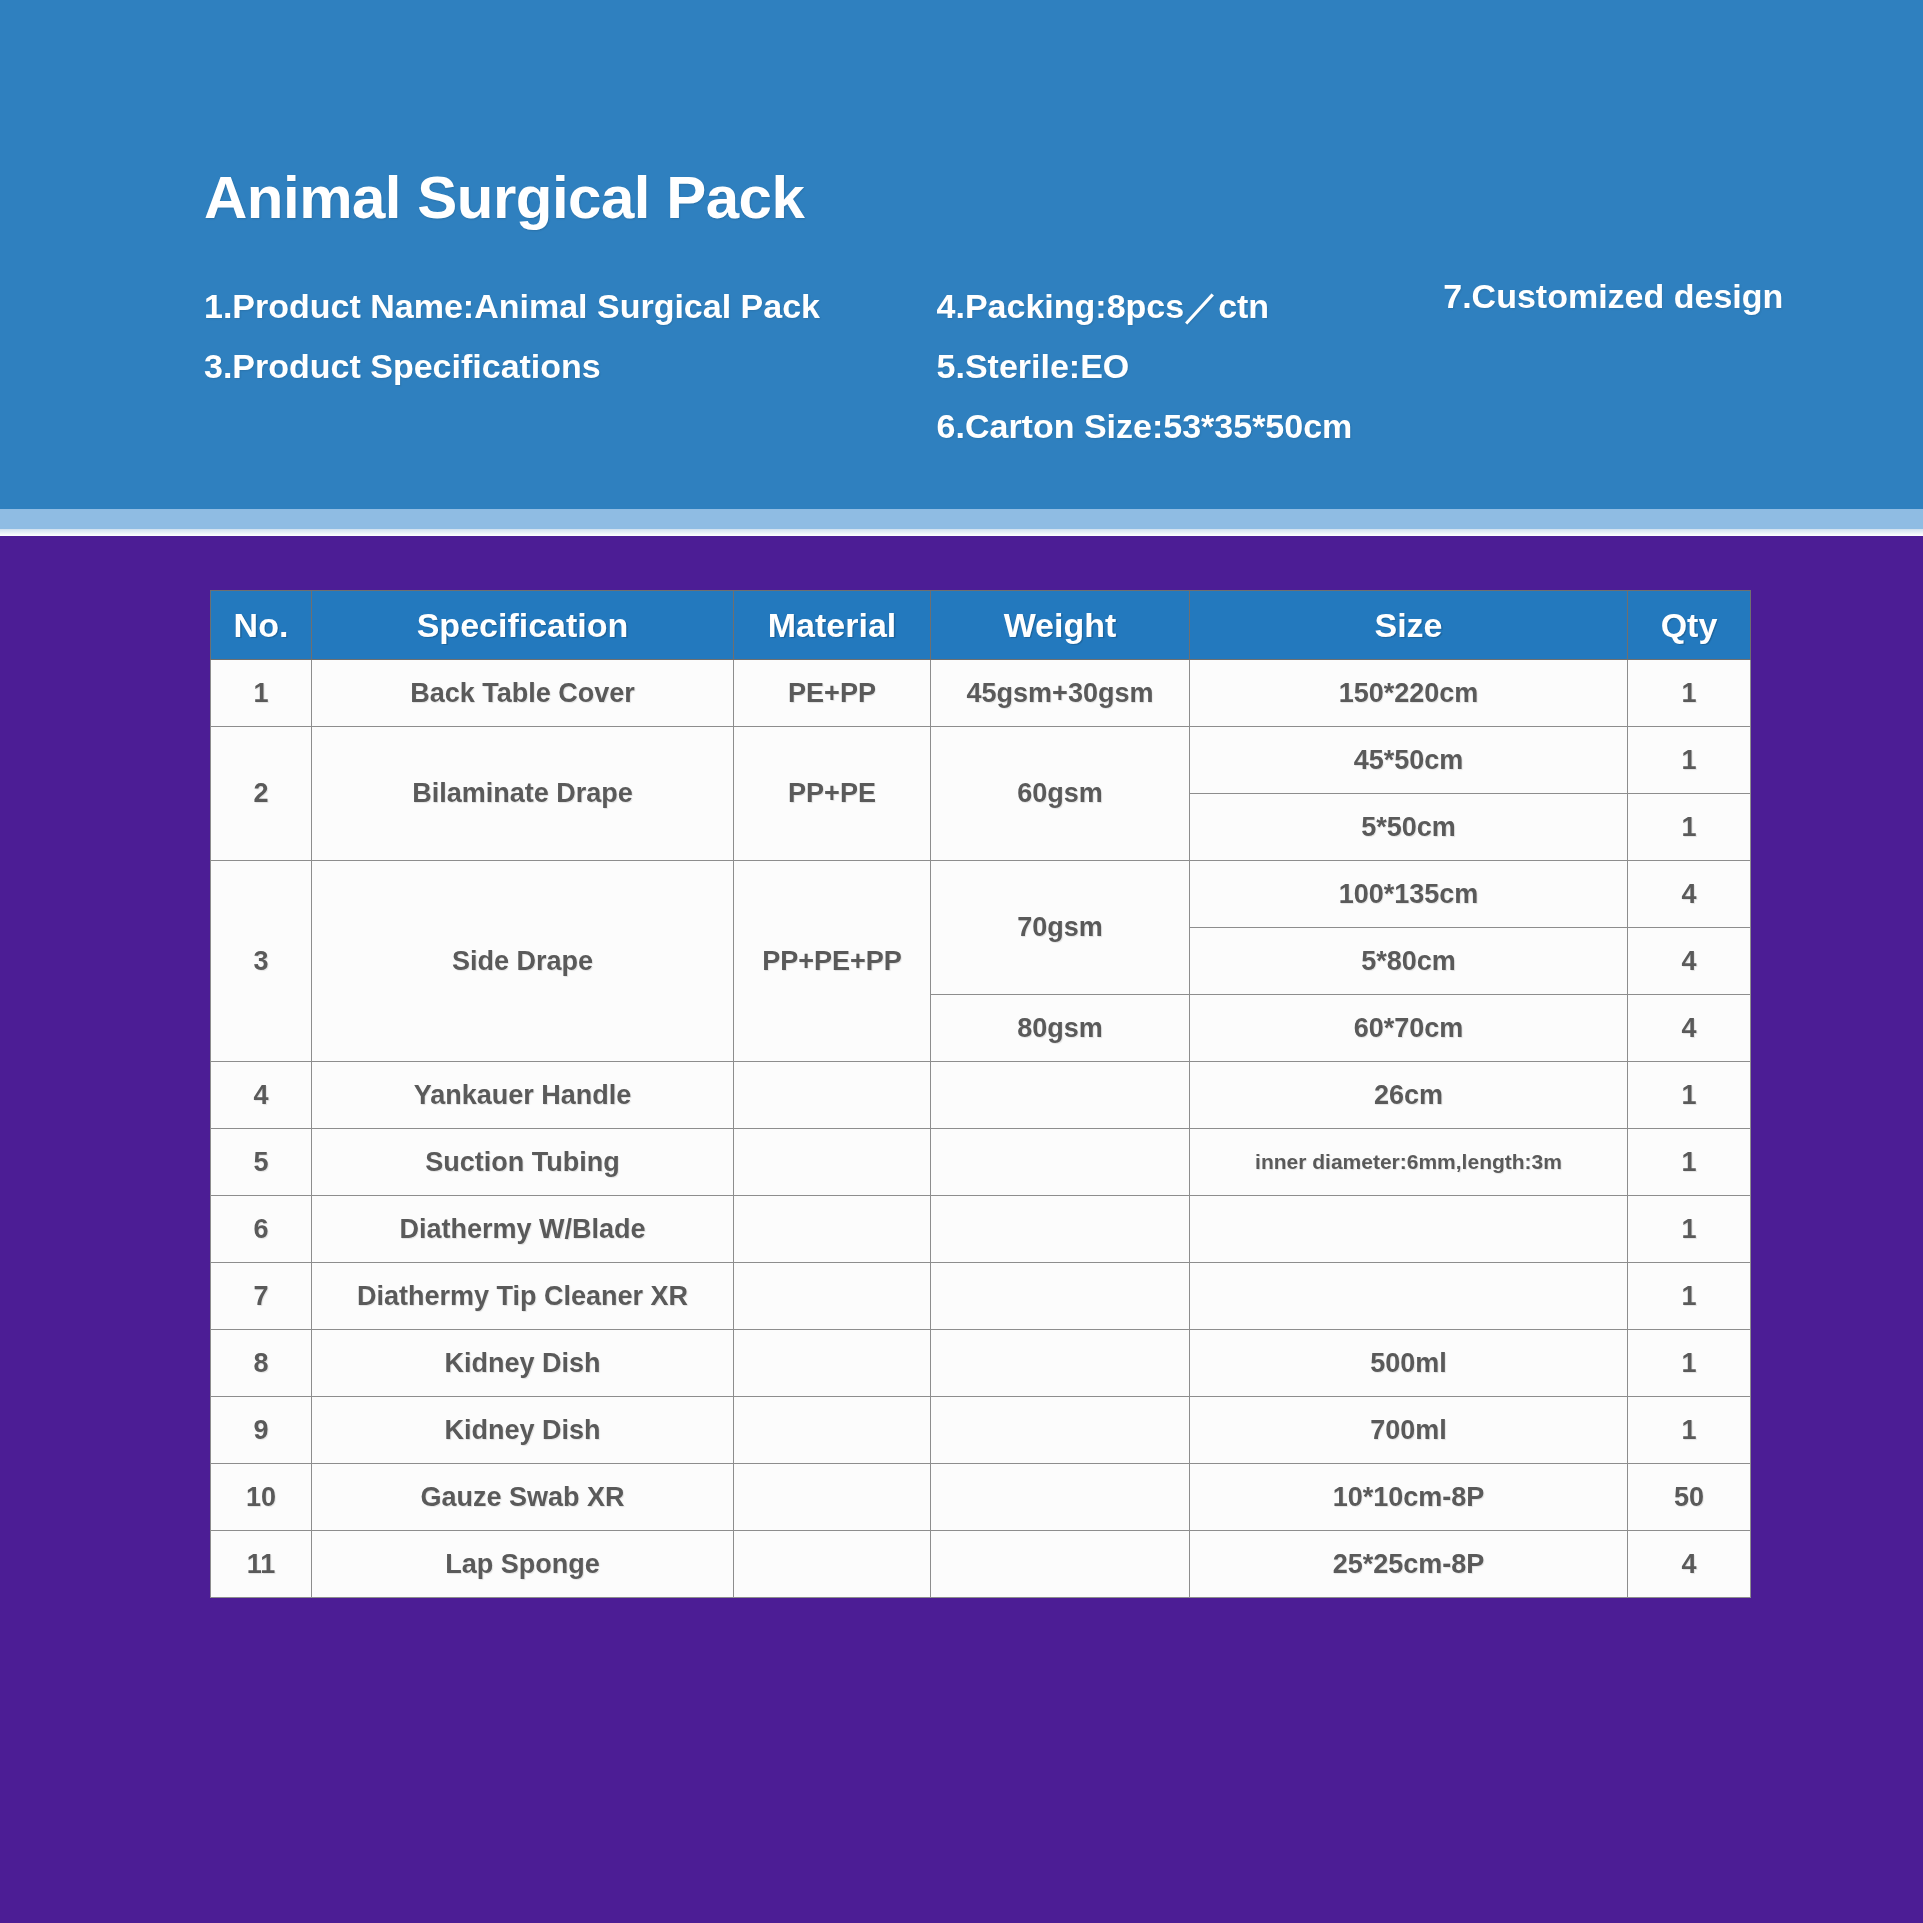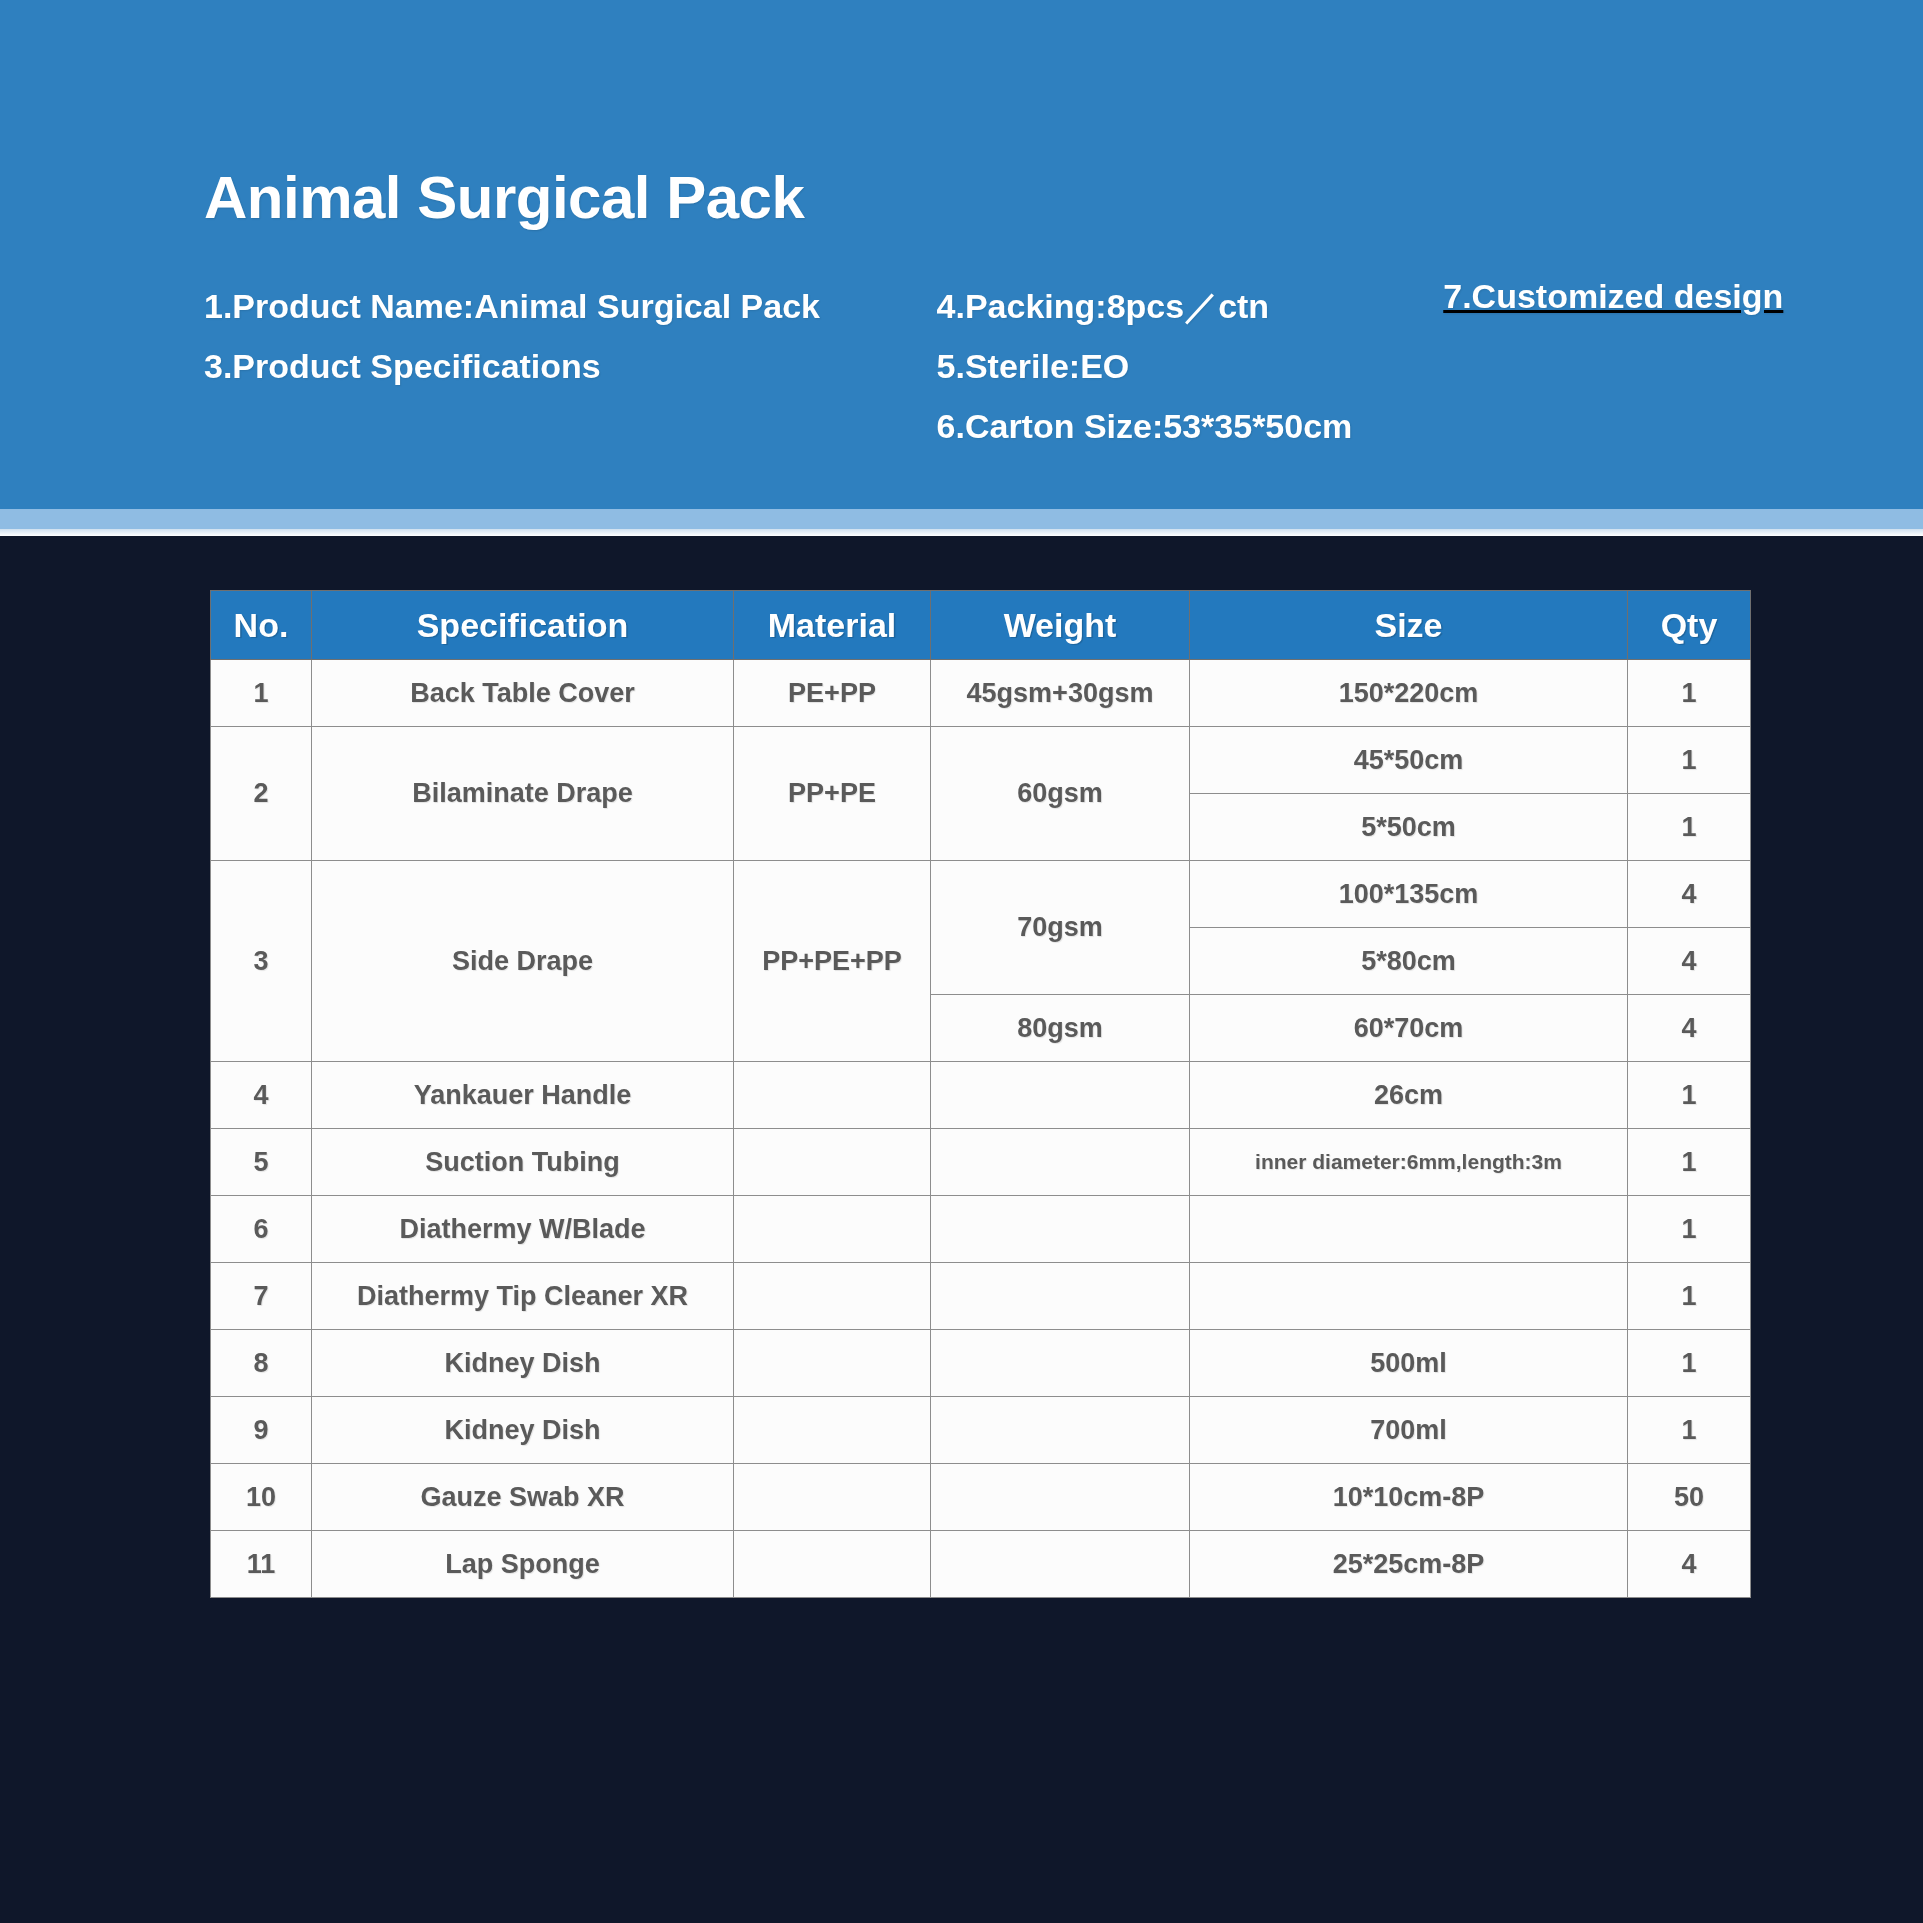--- a/index.html
+++ b/index.html
@@ -6,21 +6,21 @@
   html, body {
     width: 1923px;
     height: 1923px;
     background: #ffffff;
     font-family: "Liberation Sans", sans-serif;
   }
   .page {
     position: relative;
     width: 1923px;
     height: 1923px;
-    background: #0f172a;
+    background: #4c1d95;
     overflow: hidden;
   }
 
   
   .hero {
     position: absolute;
     left: 0; top: 0;
     width: 1923px;
     height: 509px;
     background: #2f80bf;
@@ -57,21 +57,21 @@
     left: 204px;
     top: 276px;
     width: 1655px;
     display: flex;
     align-items: flex-start;
     justify-content: space-between;
   }
   .hero-col { }
   .hero-col.c1 { width: 733px; }
   .hero-col.c2 { width: 507px; }
-  .hero-col.c3 { width: 416px; text-decoration: underline; }
+  .hero-col.c3 { width: 416px; }
 
   .hero-line {
     font-size: 34px;
     font-weight: bold;
     color: #ffffff;
     line-height: 60px;
     white-space: nowrap;
     text-shadow: 0.9px 0.9px 1.8px rgba(0,0,0,0.10);
   }
   .hero-line.wrap { white-space: normal; line-height: 41px; }

